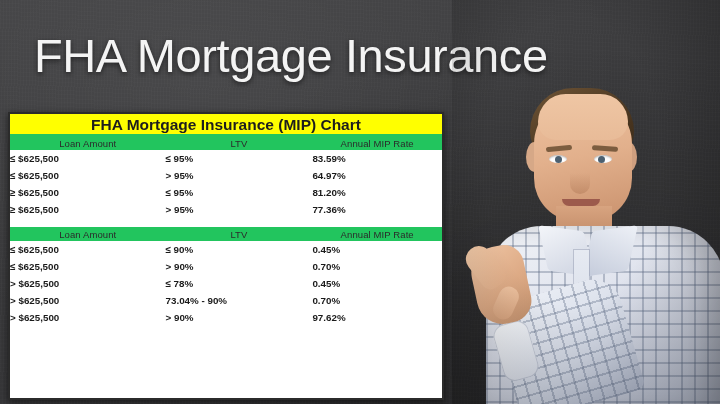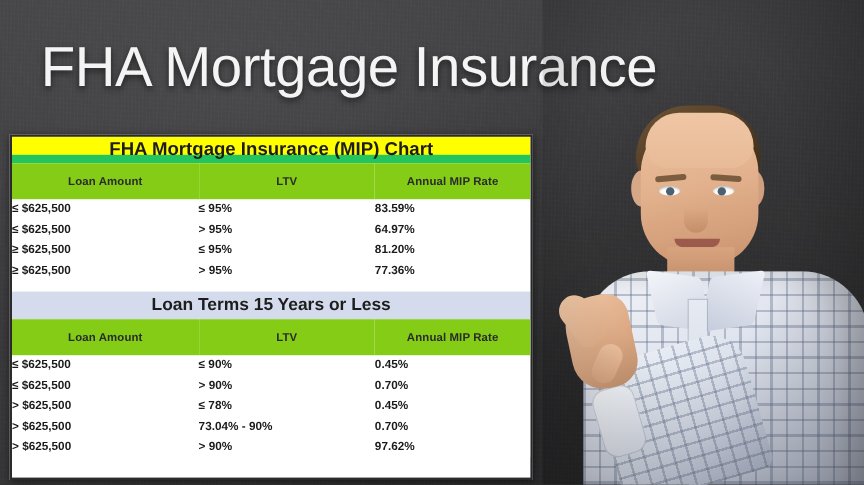--- a/index.html
+++ b/index.html
@@ -67,45 +67,45 @@
     width: 100%;
     text-align: center;
     color: #1d1d1d;
     font-weight: bold;
   }
   .band-title {
     background: #ffff00;
     font-size: 15.5px;
     line-height: 22px;
     height: 22px;
-    border-bottom: 7px solid #22c55e;
+    border-bottom: 2px solid #22c55e;
   }
   .band-sub {
     background: #d4dbec;
     font-size: 14.5px;
     line-height: 23px;
     height: 23px;
   }
   .spacer-white {
     background: #ffffff;
     height: 9px;
     width: 100%;
   }
   table.mip {
     width: 100%;
     border-collapse: collapse;
     table-layout: fixed;
     background: #ffffff;
   }
   table.mip thead th {
-    background: #84cc16;
+    background: #22c55e;
     color: #2b2b2b;
     font-size: 9.5px;
-    font-weight: bold;
-    height: 30px;
+    font-weight: normal;
+    height: 14px;
     padding: 0;
     letter-spacing: .1px;
   }
   table.mip tbody td {
     color: #1a1a1a;
     font-size: 9.8px;
     font-weight: bold;
     height: 17px;
     padding: 0;
     white-space: nowrap;
@@ -316,21 +316,20 @@
         <tr>
           <td>≥ $625,500</td>
           <td>&gt; 95%</td>
           <td>77.36%</td>
         </tr>
       </tbody>
     </table>
 
     <div class="spacer-white"></div>
 
-    <div class="band band-sub">Loan Terms 15 Years or Less</div>
     <table class="mip">
       <colgroup>
         <col class="col-loan">
           <col class="col-ltv">
           <col class="col-rate">
       </colgroup>
       <thead>
         <tr>
           <th>Loan Amount</th>
           <th>LTV</th>

